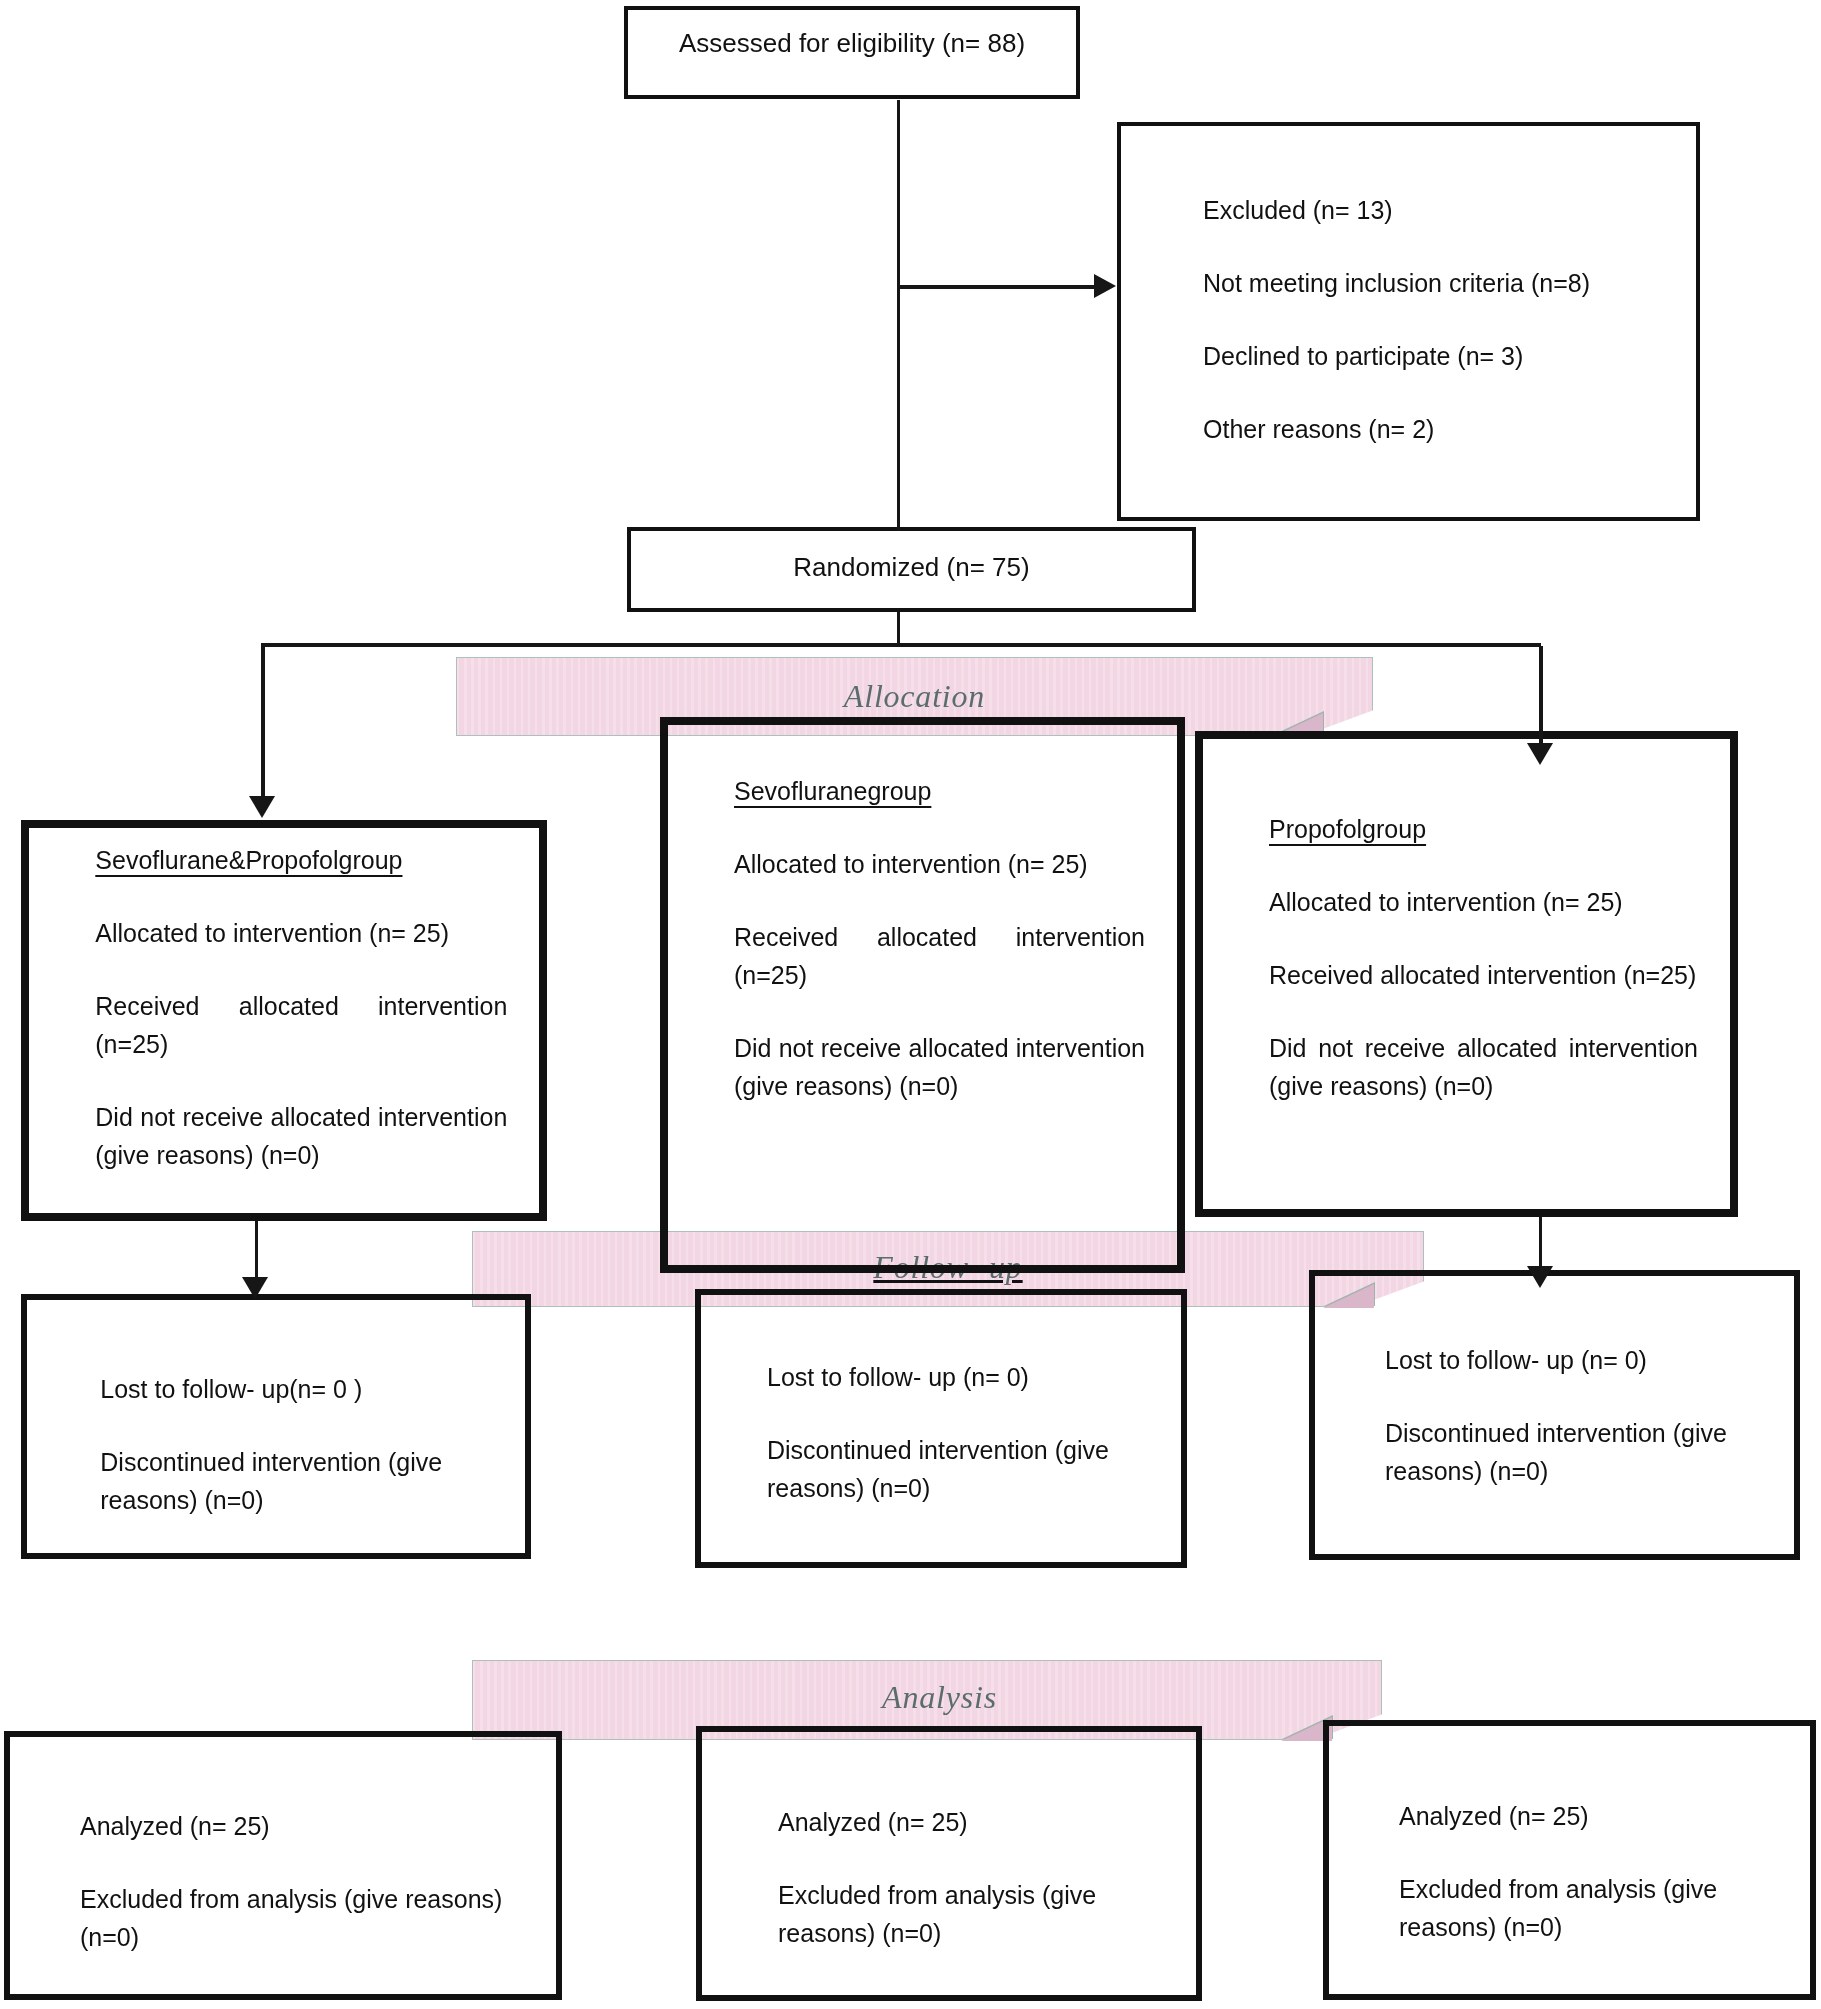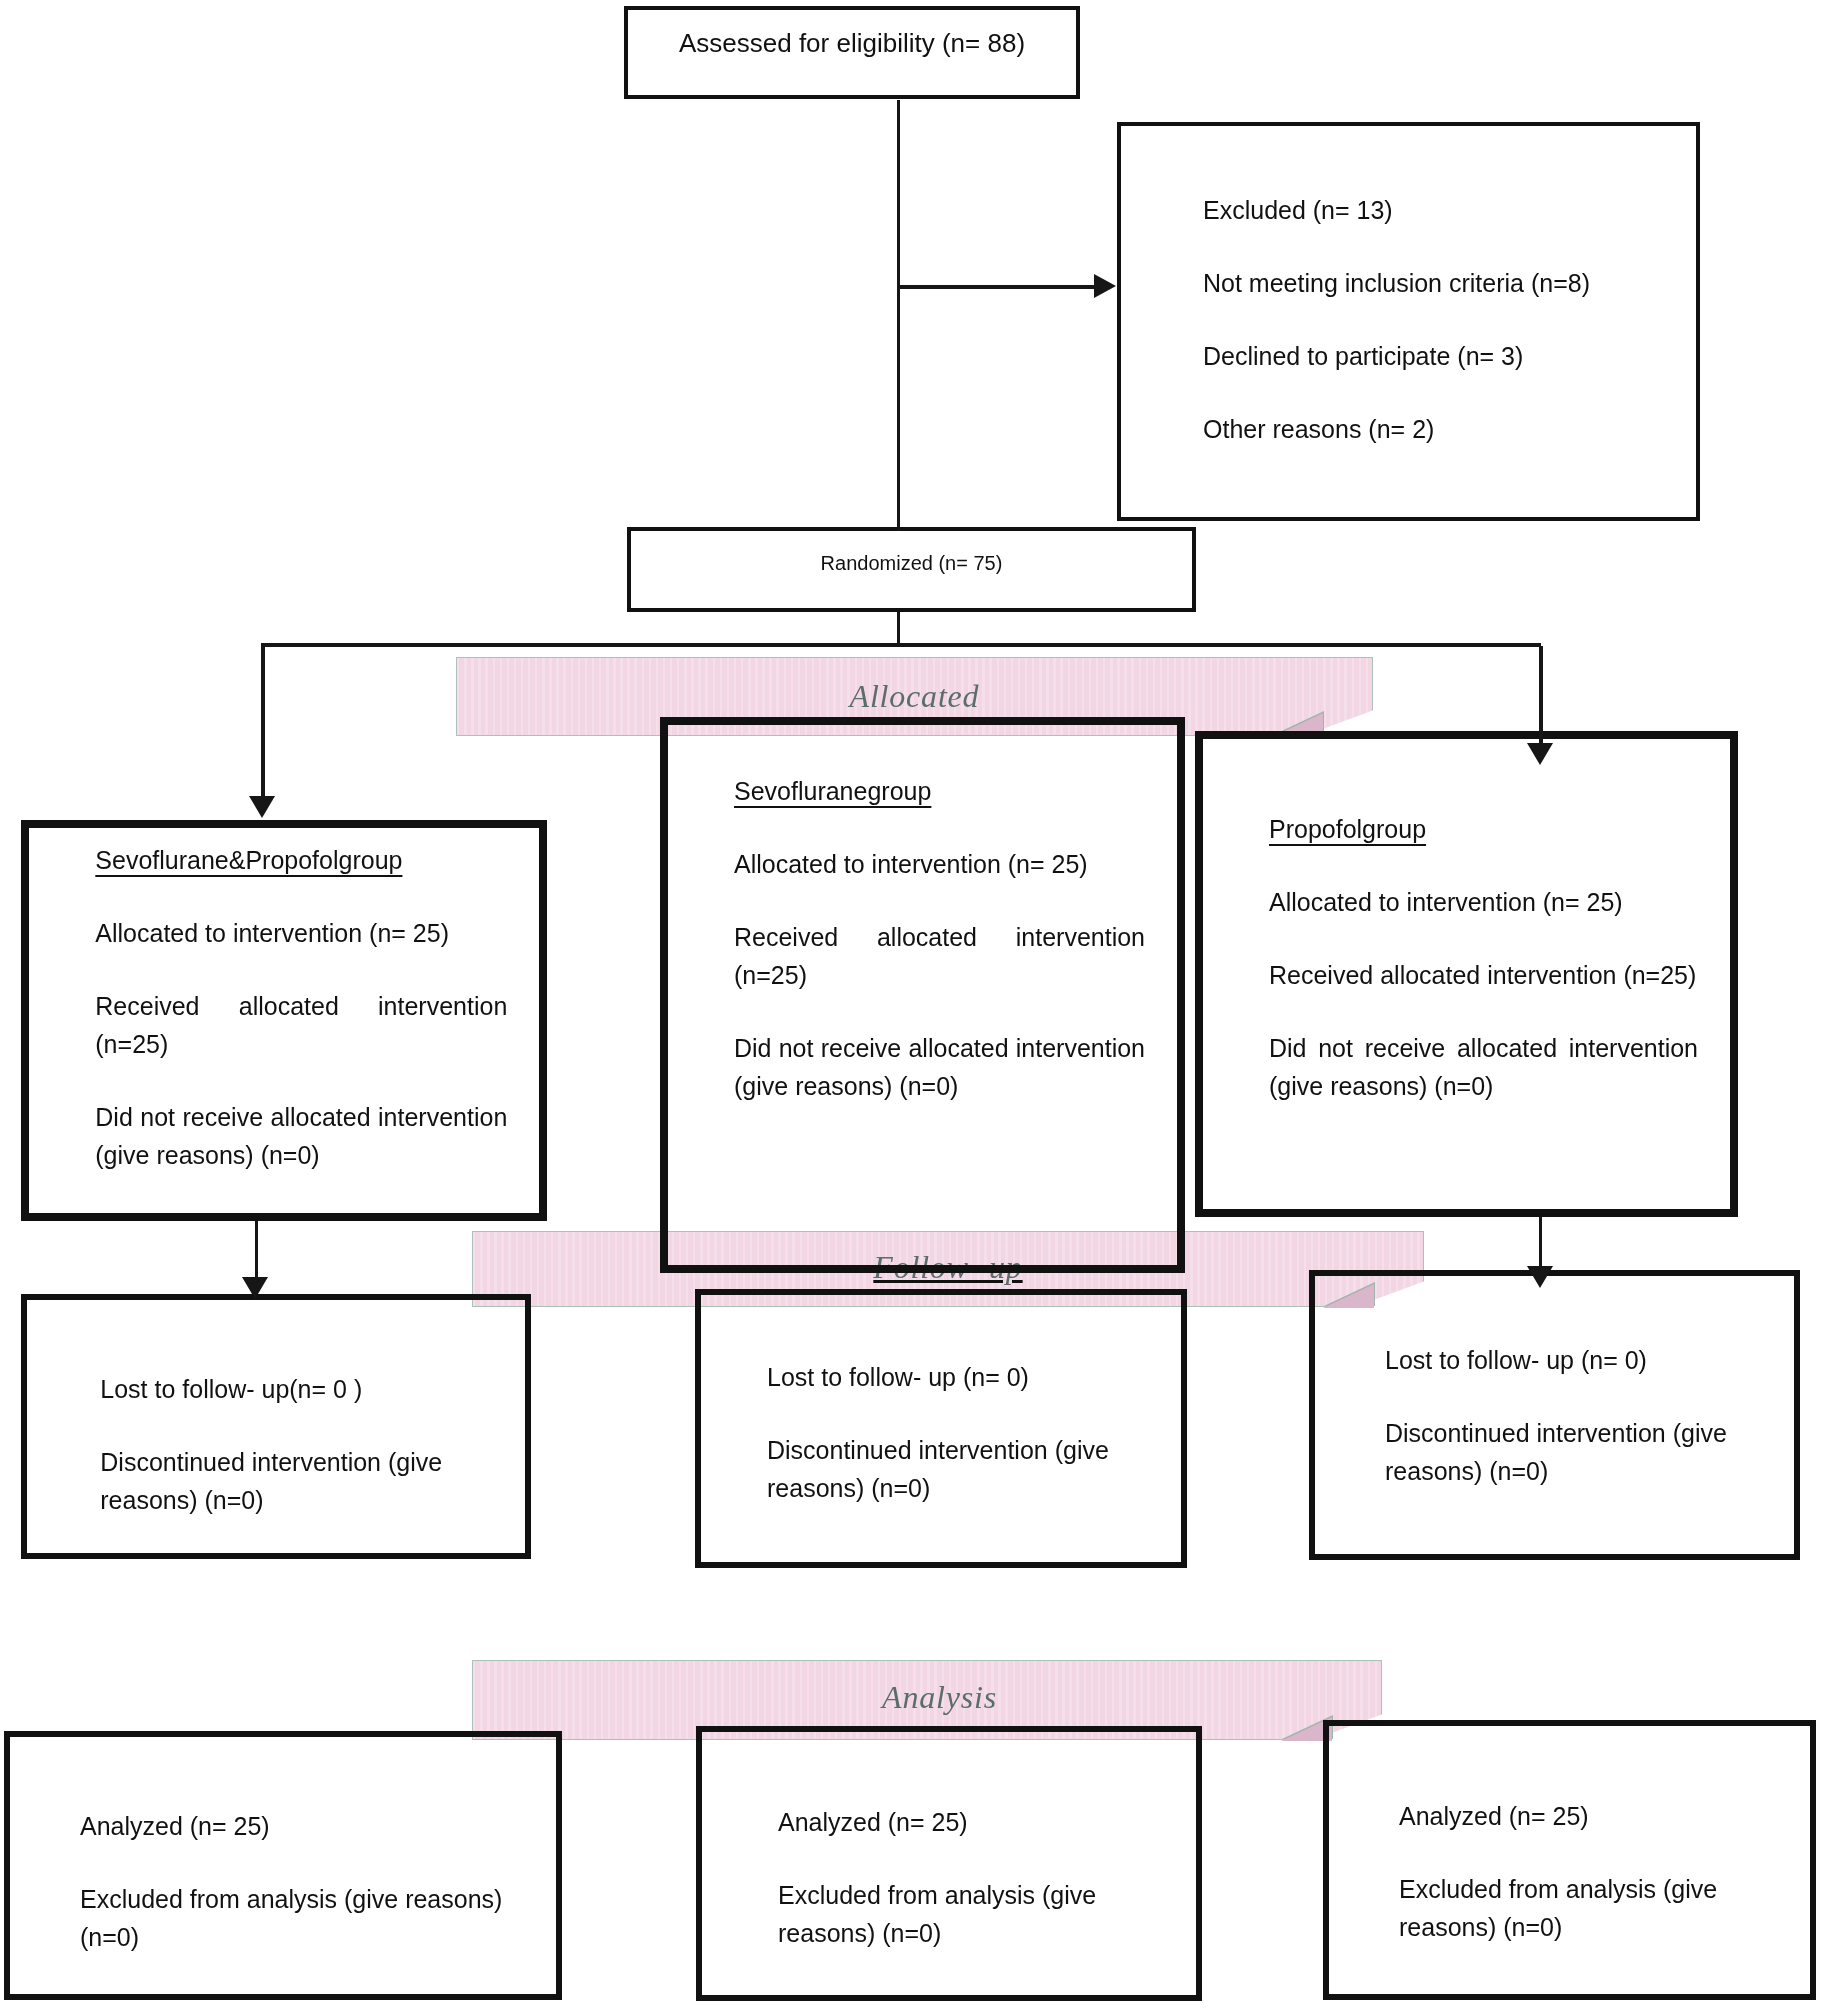--- a/index.html
+++ b/index.html
@@ -31,21 +31,21 @@
   
   .box{position:absolute;z-index:3;background:transparent;border:4.7px solid #111;box-sizing:border-box;}
   .box p{margin:0 0 35px 0;font-size:25px;line-height:38px;}
   .box .box-title{display:inline-block;font-size:25px;line-height:38px;margin:0 0 35px 0;
                   text-decoration:underline;text-underline-offset:5.5px;}
   .centered{text-align:center;}
   .justified p{text-align:justify;text-align-last:left;}
 
   .box-assessed{left:624px;top:6.3px;width:456px;height:93px;padding-top:17.4px;font-size:26px;}
   .box-excluded{left:1117px;top:122px;width:583px;height:399px;padding:65px 32px 6px 82px;}
-  .box-randomized{left:627px;top:527px;width:569px;height:85px;padding-top:20.5px;font-size:20px;}
+  .box-randomized{left:627px;top:527px;width:569px;height:85px;padding-top:20.5px;font-size:26px;}
 
   .box-alloc{border-width:8.7px;}
   .box-alloc-0{left:21.3px;top:820px;width:526px;height:401px;padding:12.6px 32px 0 66px;}
   .box-alloc-1{left:660px;top:717px;width:525px;height:556px;padding:47px 32px 0 66px;}
   .box-alloc-2{left:1195px;top:731px;width:543px;height:486px;padding:71px 32px 0 66px;}
 
   .box-fu,.box-an{border-width:6.3px;}
   .box-fu-0{left:21.3px;top:1294px;width:510px;height:265px;padding:70px 32px 0 73px;}
   .box-fu-1{left:695px;top:1289px;width:492px;height:279px;padding:63px 32px 0 66px;}
   .box-fu-2{left:1309px;top:1270px;width:491px;height:290px;padding:65px 24px 0 70px;}
@@ -73,21 +73,21 @@
   .h-fu-left{left:242px;top:1277px;}
   .l-fu-right{left:1539px;top:1217px;width:3.2px;height:52px;}
   .h-fu-right{left:1527px;top:1266px;}
 </style>
 </head>
 <body>
 
 <div id="page">
 
   <div class="banner banner-allocation">
-    <span class="banner-label">Allocated</span>
+    <span class="banner-label">Allocation</span>
   </div>
   <div class="banner banner-followup">
     <span class="banner-label">Follow- up</span>
   </div>
   <div class="banner banner-analysis">
     <span class="banner-label">Analysis</span>
   </div>
 
   <div class="box box-assessed centered">
     <span>Assessed for eligibility (n= 88)</span>

